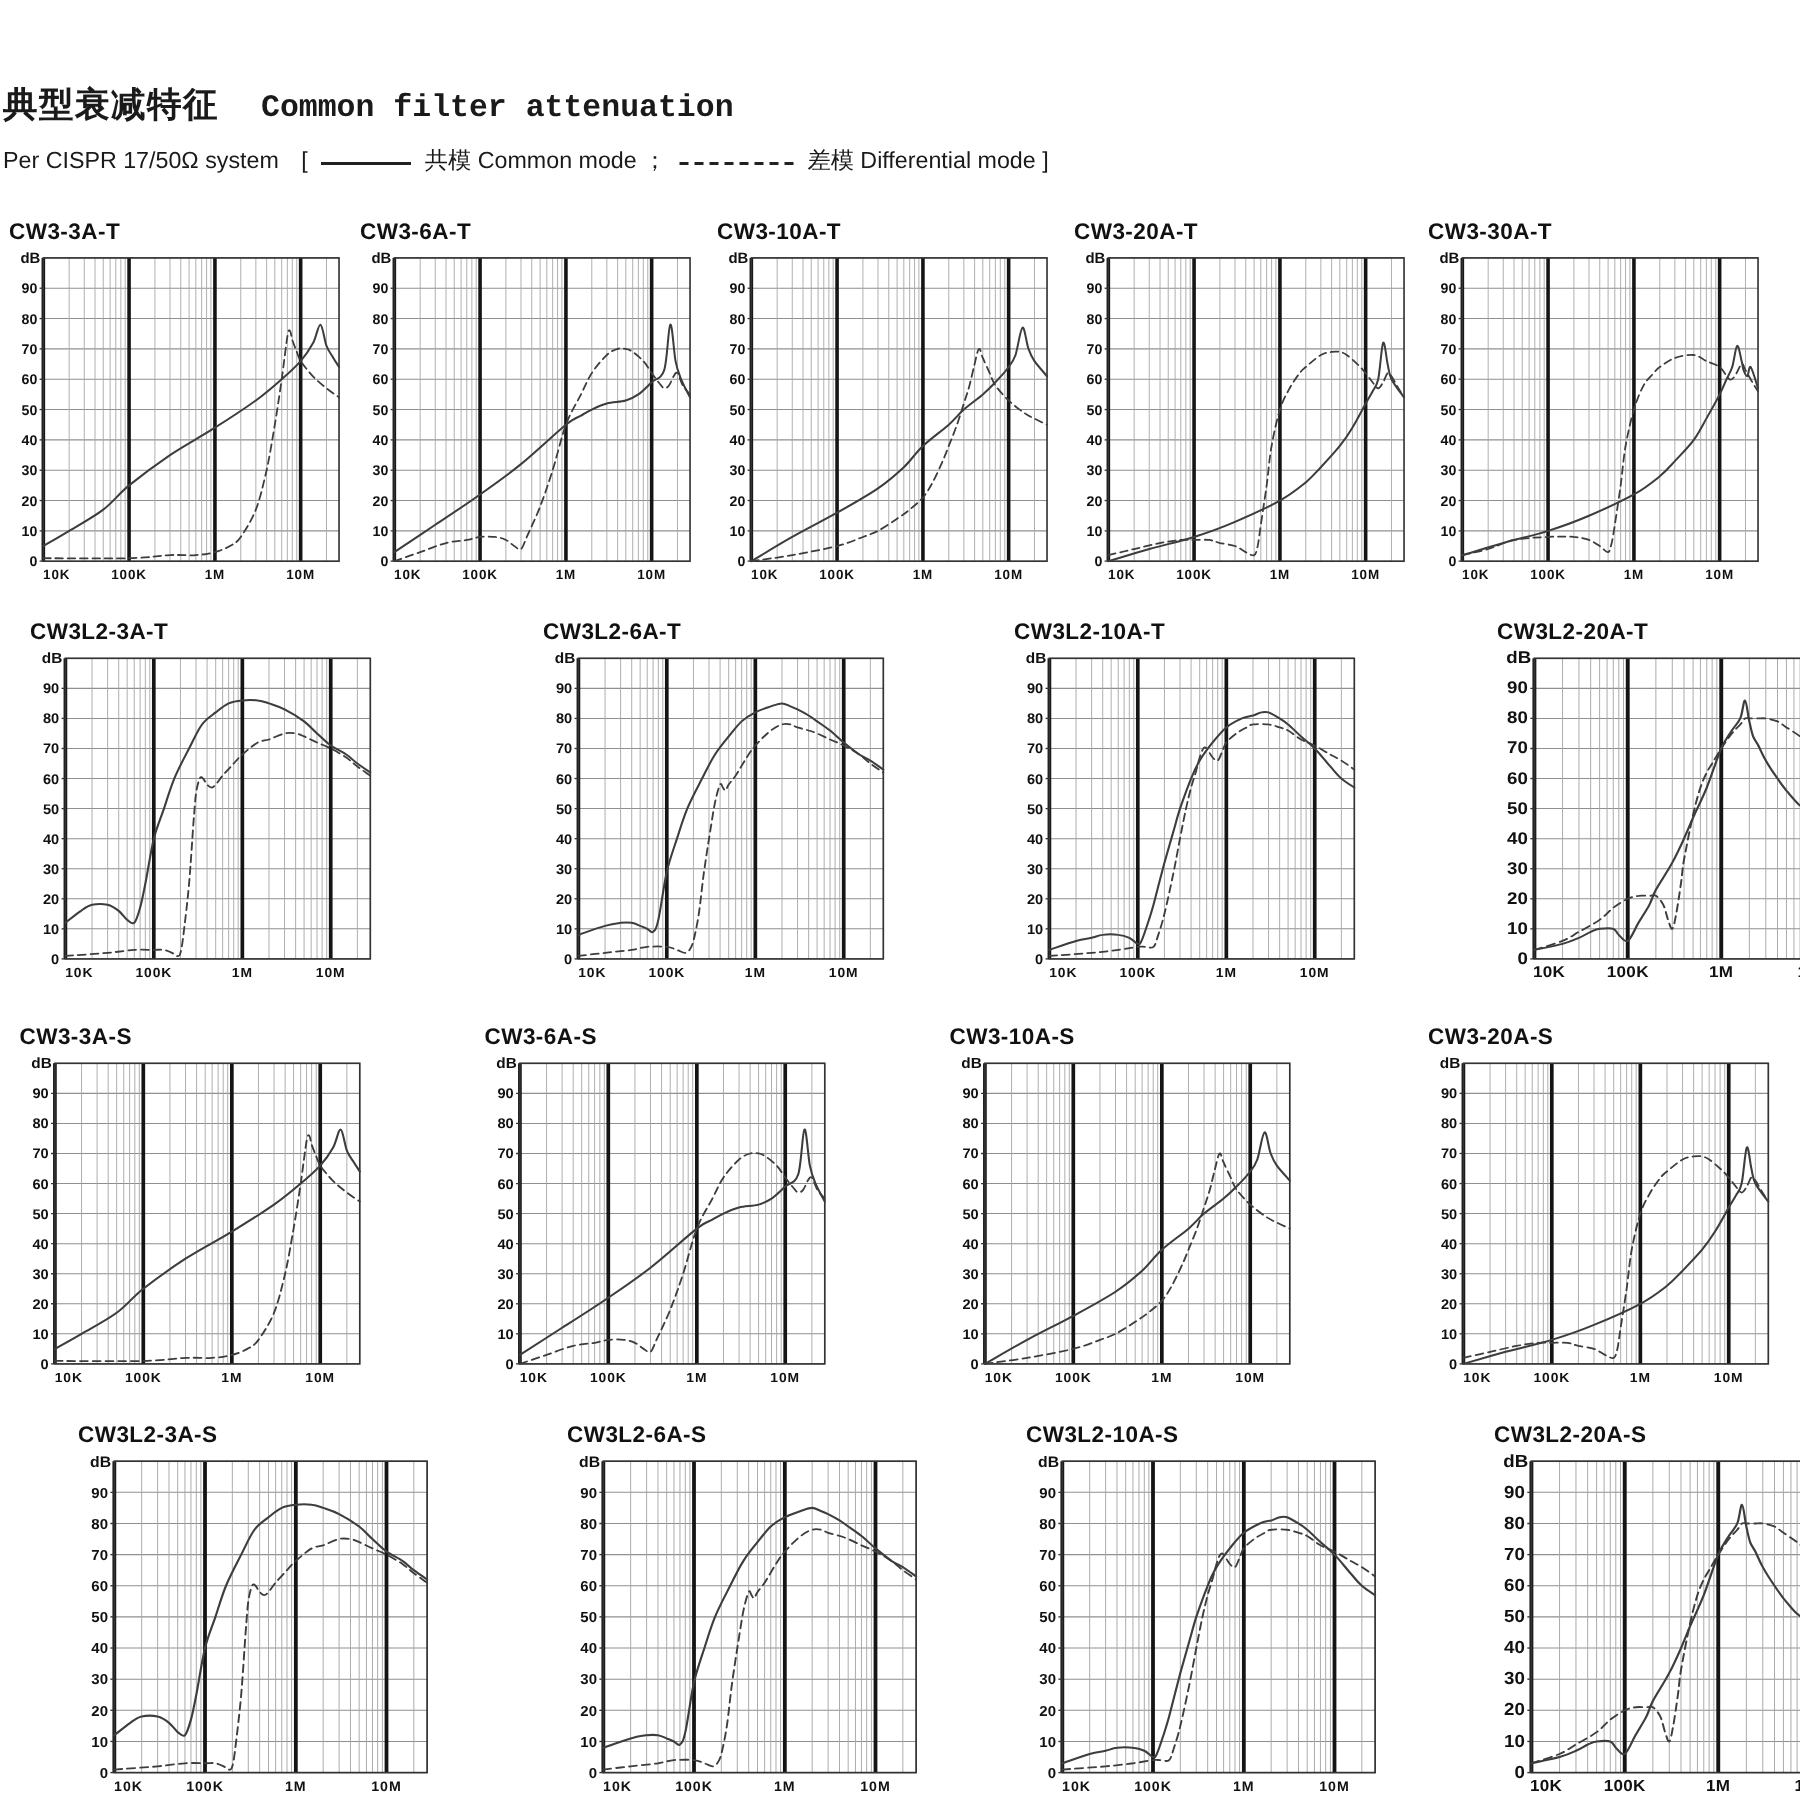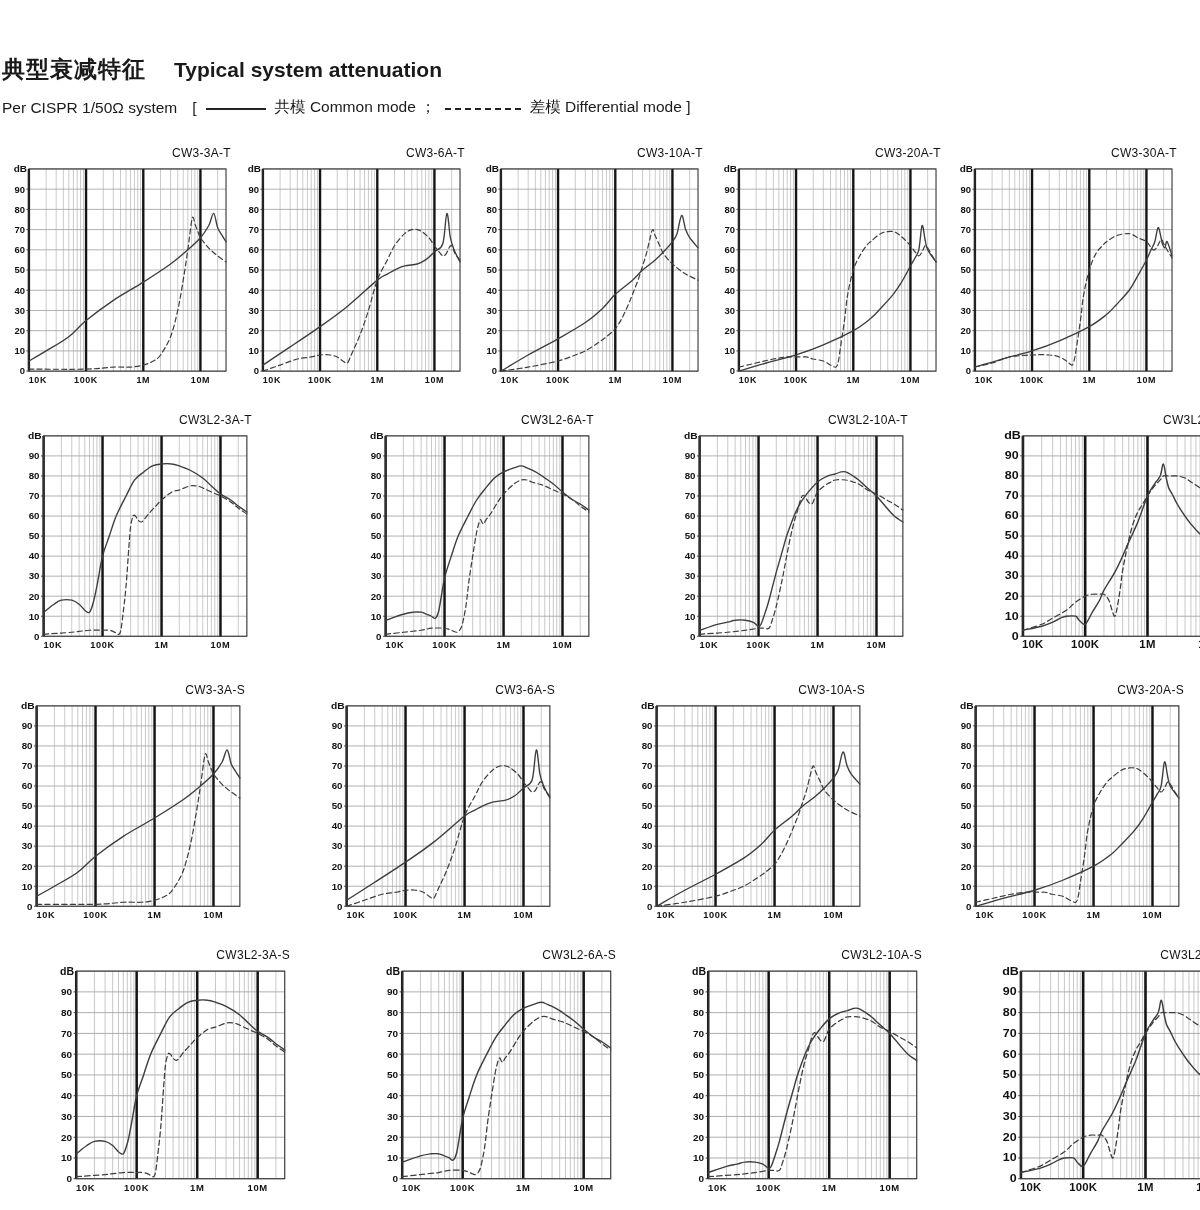--- a/index.html
+++ b/index.html
@@ -1,29 +1,29 @@
 <!DOCTYPE html>
 <html><head>
 <meta charset="utf-8">
 <style>
   html,body{margin:0;padding:0;background:#fff;}
   body{width:1200px;height:1210px;font-family:"Liberation Sans",sans-serif;color:#1a1a1a;}
   .page{position:relative;width:1200px;height:1210px;background:#fff;overflow:hidden;}
 
-  .hdr{position:absolute;left:2px;top:54px;display:flex;align-items:baseline;gap:28px;}
+  .hdr{position:absolute;left:2px;top:54px;display:flex;align-items:baseline;gap:28px;font-family:Liberation Mono, monospace;}
   .hdr .zh{font-size:23px;font-weight:700;letter-spacing:1px;}
   .hdr .en{font-size:21px;font-weight:600;}
 
   .legend-row{position:absolute;left:2px;top:97px;display:flex;align-items:center;gap:9px;font-size:15.5px;white-space:nowrap;}
   .legend-row .cond{margin-right:6px;}
   .line-sample{display:inline-block;height:0;border-top:2px solid #222;width:60px;position:relative;top:1px;}
   .line-sample.dash{border-top-style:dashed;width:76px;}
 
   .chart{position:absolute;}
-  .chart-title{font-size:12px;font-weight:400;color:#111;margin:0 0 2px 0;letter-spacing:.3px;white-space:nowrap;text-align:right;}
+  .chart-title{font-size:15px;font-weight:700;color:#111;margin:0 0 2px 0;letter-spacing:.3px;white-space:nowrap;}
   .chart svg{display:block;width:100%;}
   .r1{width:225px;} .r1 svg{height:224px;}
   .r2{width:232px;} .r2 svg{height:222px;}
   .r3{width:232px;} .r3 svg{height:222px;}
   .r4{width:238px;margin-left:46px;} .r4 svg{height:230px;}
   .chart.wide{width:245px;}
 
   .gh{stroke:#8f8f8f;stroke-width:.7;}
   .gv{stroke:#a6a6a6;stroke-width:.6;}
   .gv-major{stroke:#141414;stroke-width:2.4;}
@@ -38,25 +38,25 @@
   svg.bold .xl{font-size:10.5px;letter-spacing:.2px;}
   svg.bold .unit{font-size:11.5px;}
 </style>
 </head>
 <body>
 
 <div class="page">
 
   <div class="hdr">
     <span class="zh">典型衰减特征</span>
-    <span class="en">Typical system attenuation</span>
+    <span class="en">Common filter attenuation</span>
   </div>
 
   <div class="legend-row">
-    <span class="cond">Per CISPR 1/50Ω  system</span>
+    <span class="cond">Per CISPR 17/50Ω  system</span>
     <span>[</span>
     <span class="line-sample"></span>
     <span>共模  Common mode ；</span>
     <span class="line-sample dash"></span>
     <span>差模  Differential mode ]</span>
   </div>
 
   <div class="chart r1" style="left:6px;top:146px;">
     <div class="chart-title">CW3-3A-T</div>
     <svg viewBox="0 0 226 226" preserveAspectRatio="none">

